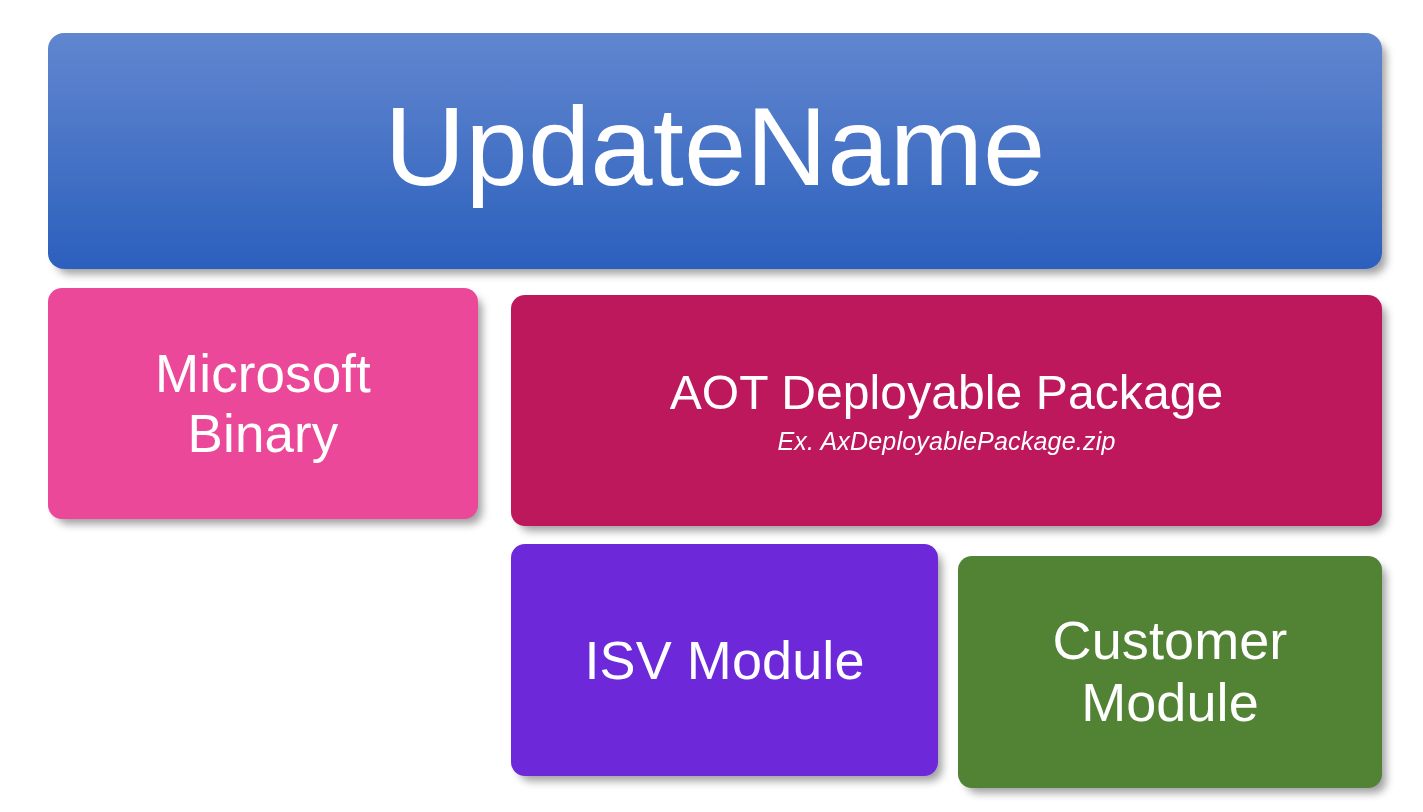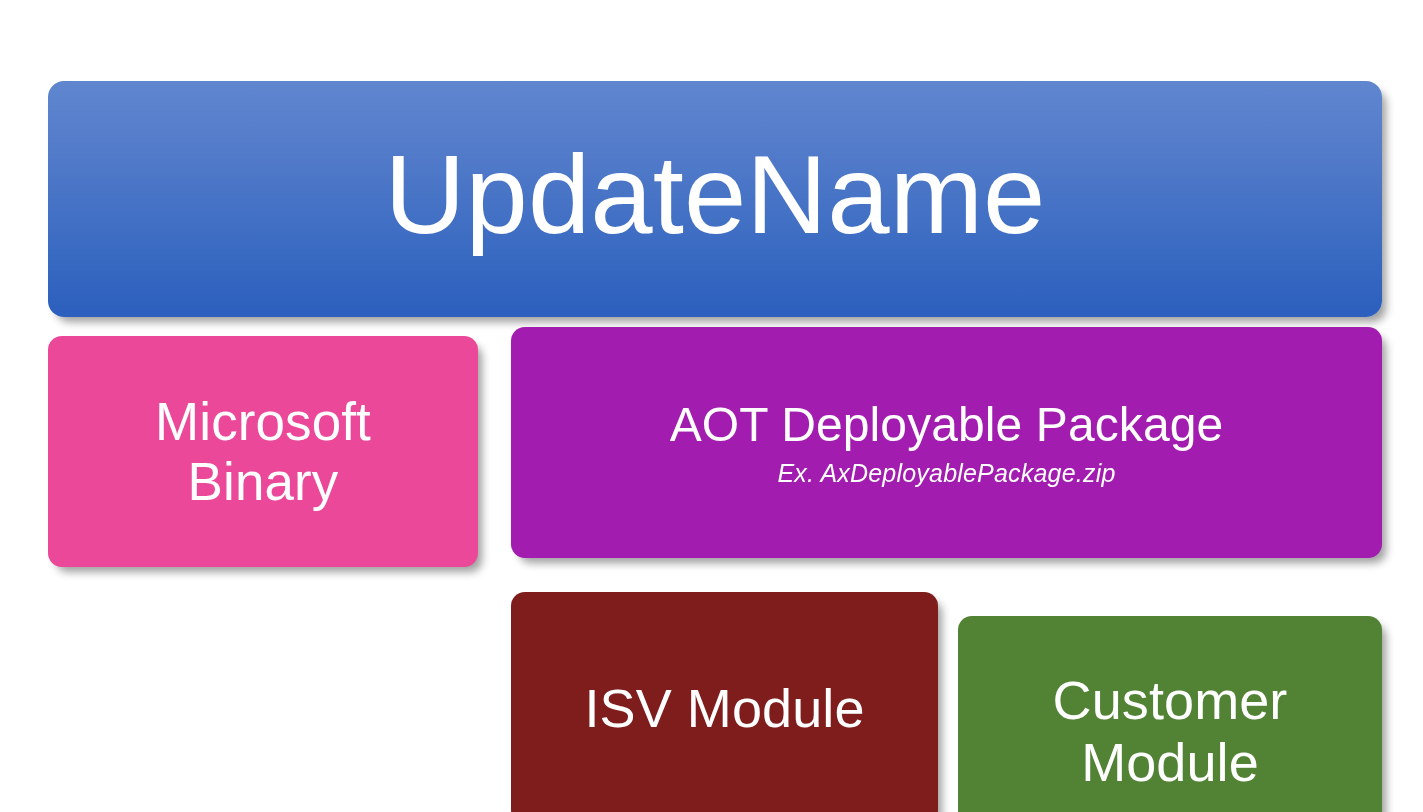--- a/index.html
+++ b/index.html
@@ -27,21 +27,20 @@
     border-radius: 14px;
     display: flex;
     flex-direction: column;
     align-items: center;
     justify-content: center;
     text-align: center;
     color: #ffffff;
     box-shadow: 6px 7px 9px -2px rgba(0,0,0,0.38);
     padding: 4px 10px;
     line-height: 1.06;
-    margin-top: 48px;
   }
 
   .node .title {
     display: block;
     font-weight: 400;
     letter-spacing: 0.1px;
     white-space: pre-line;
   }
 
   .node .subtitle {
@@ -80,51 +79,51 @@
     line-height: 1.12;
   }
   #node-microsoft-binary .subtitle {
     font-size: 36px;
     margin-top: 6px;
   }
 
   
   #node-aot-deployable-package {
     left: 511px;
-    top: 279px;
+    top: 295px;
     width: 871px;
     height: 231px;
-    background: #a21caf;
+    background: #be185d;
   }
   #node-aot-deployable-package .title {
     font-size: 48px;
     line-height: 1.1;
   }
   #node-aot-deployable-package .subtitle {
     font-size: 25px;
     margin-top: 8px;
   }
 
   
   #node-isv-module {
     left: 511px;
     top: 544px;
     width: 427px;
     height: 232px;
-    background: #7f1d1d;
+    background: #6d28d9;
   }
   #node-isv-module .title {
     font-size: 54px;
     line-height: 1.12;
   }
 
   
   #node-customer-module {
     left: 958px;
-    top: 568px;
+    top: 556px;
     width: 424px;
     height: 232px;
     background: #528234;
   }
   #node-customer-module .title {
     font-size: 54px;
     line-height: 1.14;
   }
 </style>
 </head>

